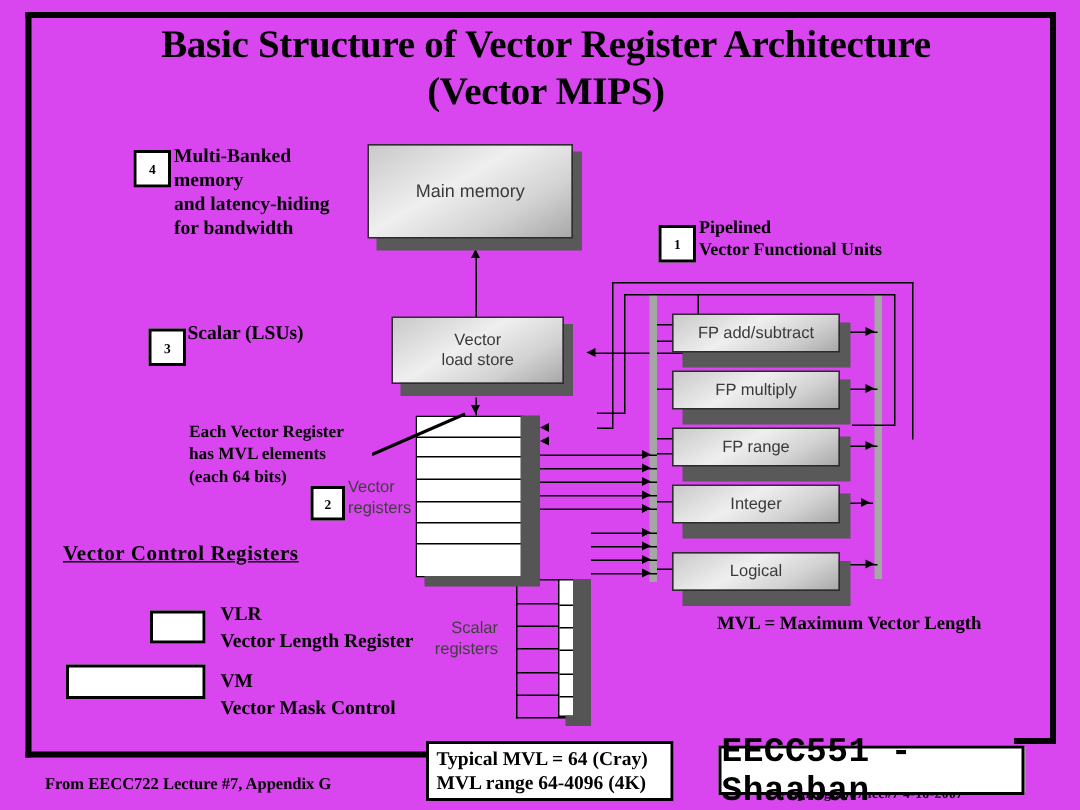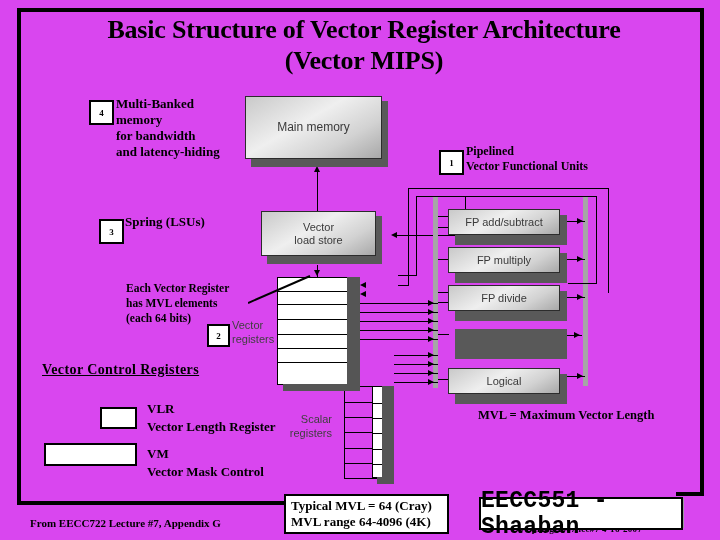--- a/index.html
+++ b/index.html
@@ -85,27 +85,27 @@
 
   <div class="title">
     <div>Basic Structure of Vector Register Architecture</div>
     <div>(Vector MIPS)</div>
   </div>
 
   <div class="numbox" style="left:89px;top:100px;width:21px;height:21px;">4</div>
   <div class="ann" style="left:116px;top:96px;font-size:13px;line-height:16px;white-space:nowrap;">
     <div>Multi-Banked</div>
     <div>memory</div>
+    <div>and latency-hiding</div>
     <div>for bandwidth</div>
-    <div>and latency-hiding</div>
   </div>
 
   <div class="numbox" style="left:99px;top:219px;width:21px;height:21px;">3</div>
   <div class="ann" style="left:125px;top:213px;font-size:13px;line-height:17px;white-space:nowrap;">
-    <div>Spring  (LSUs)</div>
+    <div>Scalar  (LSUs)</div>
   </div>
 
   <div class="numbox" style="left:439px;top:150px;width:21px;height:21px;">1</div>
   <div class="ann" style="left:466px;top:144px;font-size:12px;line-height:15px;white-space:nowrap;">
     <div>Pipelined</div>
     <div>Vector Functional Units</div>
   </div>
 
   <div class="ann" style="left:126px;top:281px;font-size:11.5px;line-height:15px;white-space:nowrap;">
     <div>Each Vector Register</div>
@@ -224,27 +224,28 @@
   <div class="hline" style="left:560px;top:221px;width:25px;"></div>
   <div class="ar-r" style="left:577px;top:217.5px;"></div>
 
   <div class="shadow" style="left:455px;top:253px;width:112px;height:30px;"></div>
   <div class="blk" style="left:448px;top:247px;width:112px;height:26px;font-size:11px;">FP multiply</div>
   <div class="hline" style="left:438px;top:259px;width:11px;"></div>
   <div class="hline" style="left:560px;top:259px;width:25px;"></div>
   <div class="ar-r" style="left:577px;top:255.5px;"></div>
 
   <div class="shadow" style="left:455px;top:291px;width:112px;height:30px;"></div>
-  <div class="blk" style="left:448px;top:285px;width:112px;height:26px;font-size:11px;">FP divide</div>
+  <div class="blk" style="left:448px;top:285px;width:112px;height:26px;font-size:11px;">FP range</div>
   <div class="hline" style="left:438px;top:292px;width:11px;"></div>
   <div class="hline" style="left:438px;top:302px;width:11px;"></div>
   <div class="hline" style="left:560px;top:297px;width:25px;"></div>
   <div class="ar-r" style="left:577px;top:293.5px;"></div>
 
   <div class="shadow" style="left:455px;top:329px;width:112px;height:30px;"></div>
+  <div class="blk" style="left:448px;top:323px;width:112px;height:26px;font-size:11px;">Integer</div>
   <div class="hline" style="left:438px;top:334px;width:11px;"></div>
   <div class="hline" style="left:560px;top:335px;width:22px;"></div>
   <div class="ar-r" style="left:574px;top:331.5px;"></div>
 
   <div class="shadow" style="left:455px;top:374px;width:112px;height:30px;"></div>
   <div class="blk" style="left:448px;top:368px;width:112px;height:26px;font-size:11px;">Logical</div>
   <div class="hline" style="left:438px;top:379px;width:11px;"></div>
   <div class="hline" style="left:560px;top:376px;width:25px;"></div>
   <div class="ar-r" style="left:577px;top:372.5px;"></div>
 

